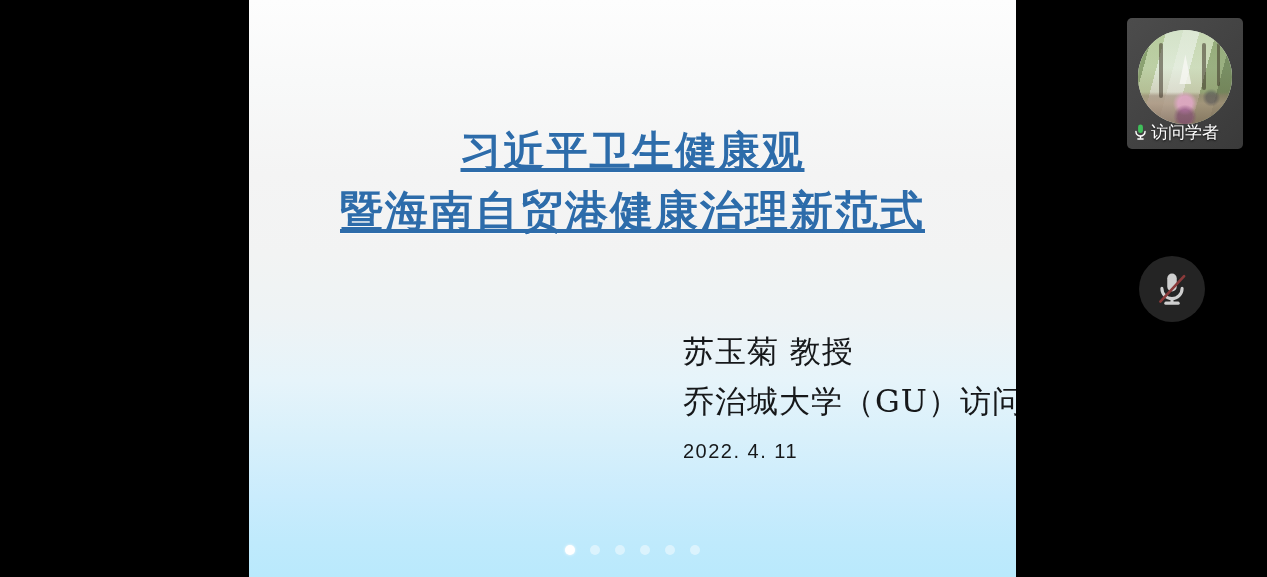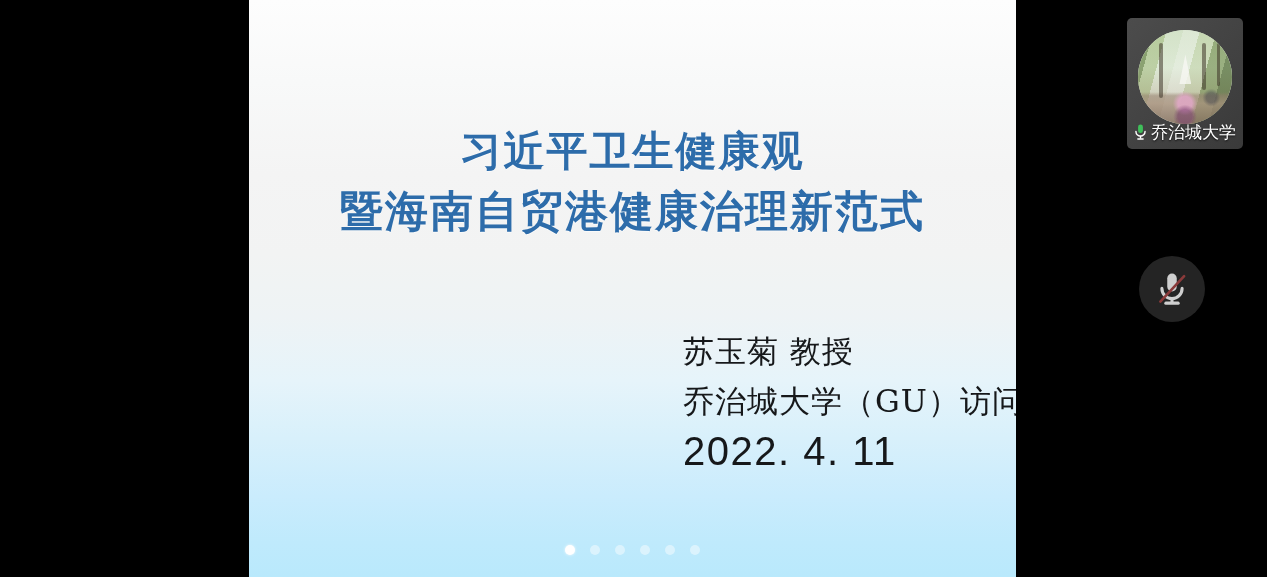--- a/index.html
+++ b/index.html
@@ -47,20 +47,21 @@
     left: 0;
     right: 0;
     top: 124px;
     text-align: center;
     color: #2d6caa;
     font-family: "DejaVu Serif", "Liberation Serif", serif;
     font-weight: 700;
     letter-spacing: 2px;
     line-height: 1.32;
     text-shadow: 0 1px 0 rgba(255,255,255,0.55);
+    text-decoration: underline;
   }
   .slide-title .t-line1 {
     display: block;
     font-size: 41px;
   }
   .slide-title .t-line2 {
     display: block;
     font-size: 43px;
     margin-top: 5px;
   }
@@ -76,21 +77,21 @@
     letter-spacing: 1px;
     white-space: nowrap;
     margin-top: 28px;
   }
   .slide-body .b-line {
     display: block;
   }
   .slide-body .b-date {
     display: block;
     font-family: "Liberation Sans", sans-serif;
-    font-size: 40px;
+    font-size: 20px;
     letter-spacing: 1.5px;
   }
 
   
   .slide-dots {
     position: absolute;
     left: 0;
     right: 0;
     bottom: 22px;
     display: flex;
@@ -258,21 +259,21 @@
       <div class="trunk t3"></div>
     </div>
 
     <div class="participant-label">
       <svg class="mic-on-icon" viewBox="0 0 24 28" aria-hidden="true">
         <rect x="8" y="1" width="8" height="14" rx="4" fill="#3fbf5a"></rect>
         <path d="M4.5 12.5a7.5 7.5 0 0 0 15 0" fill="none" stroke="#ffffff" stroke-width="2.4" stroke-linecap="round"></path>
         <rect x="10.8" y="19" width="2.4" height="5" fill="#ffffff"></rect>
         <rect x="6.5" y="23.6" width="11" height="2.4" rx="1.2" fill="#ffffff"></rect>
       </svg>
-      <span class="p-name">乔治城大学</span>
+      <span class="p-name">访问学者</span>
     </div>
   </div>
 
   <button class="mute-button">
     <svg class="mic-off-icon" viewBox="0 0 32 32" aria-hidden="true">
       <rect x="12" y="3" width="8" height="15" rx="4" fill="#cfcfcf"></rect>
       <path d="M7.5 15.5a8.5 8.5 0 0 0 17 0" fill="none" stroke="#cfcfcf" stroke-width="2.6" stroke-linecap="round"></path>
       <rect x="14.7" y="23" width="2.6" height="4.4" fill="#cfcfcf"></rect>
       <rect x="9.5" y="26.6" width="13" height="2.6" rx="1.3" fill="#cfcfcf"></rect>
       <line x1="6.2" y1="26.6" x2="26.2" y2="5.2" stroke="#8a3a3a" stroke-width="2.2" stroke-linecap="round"></line>

